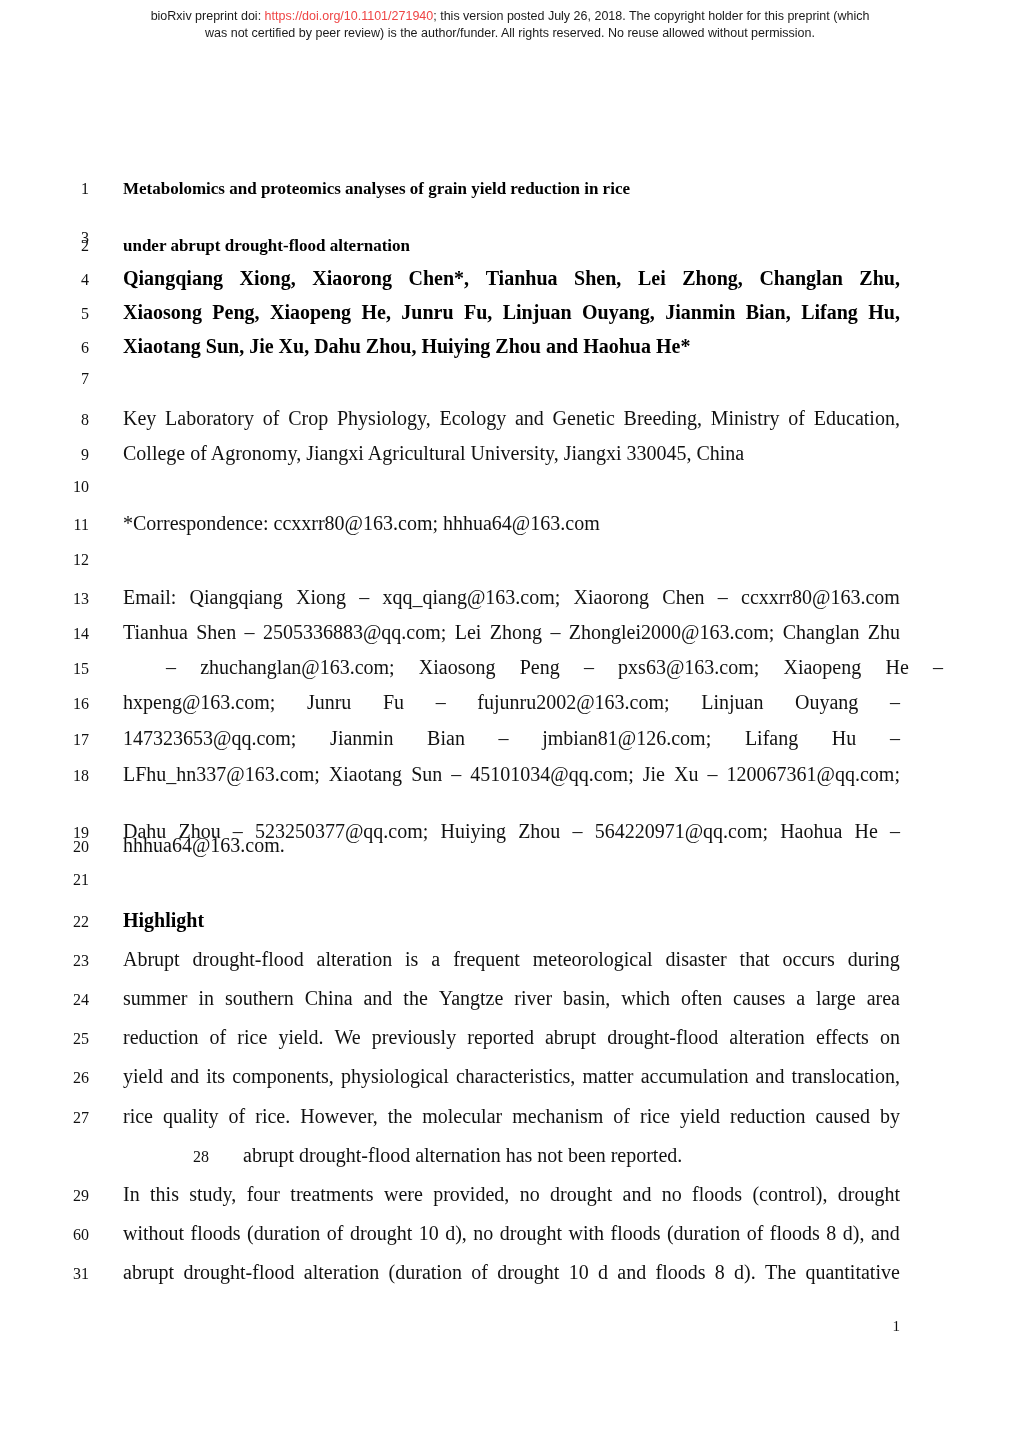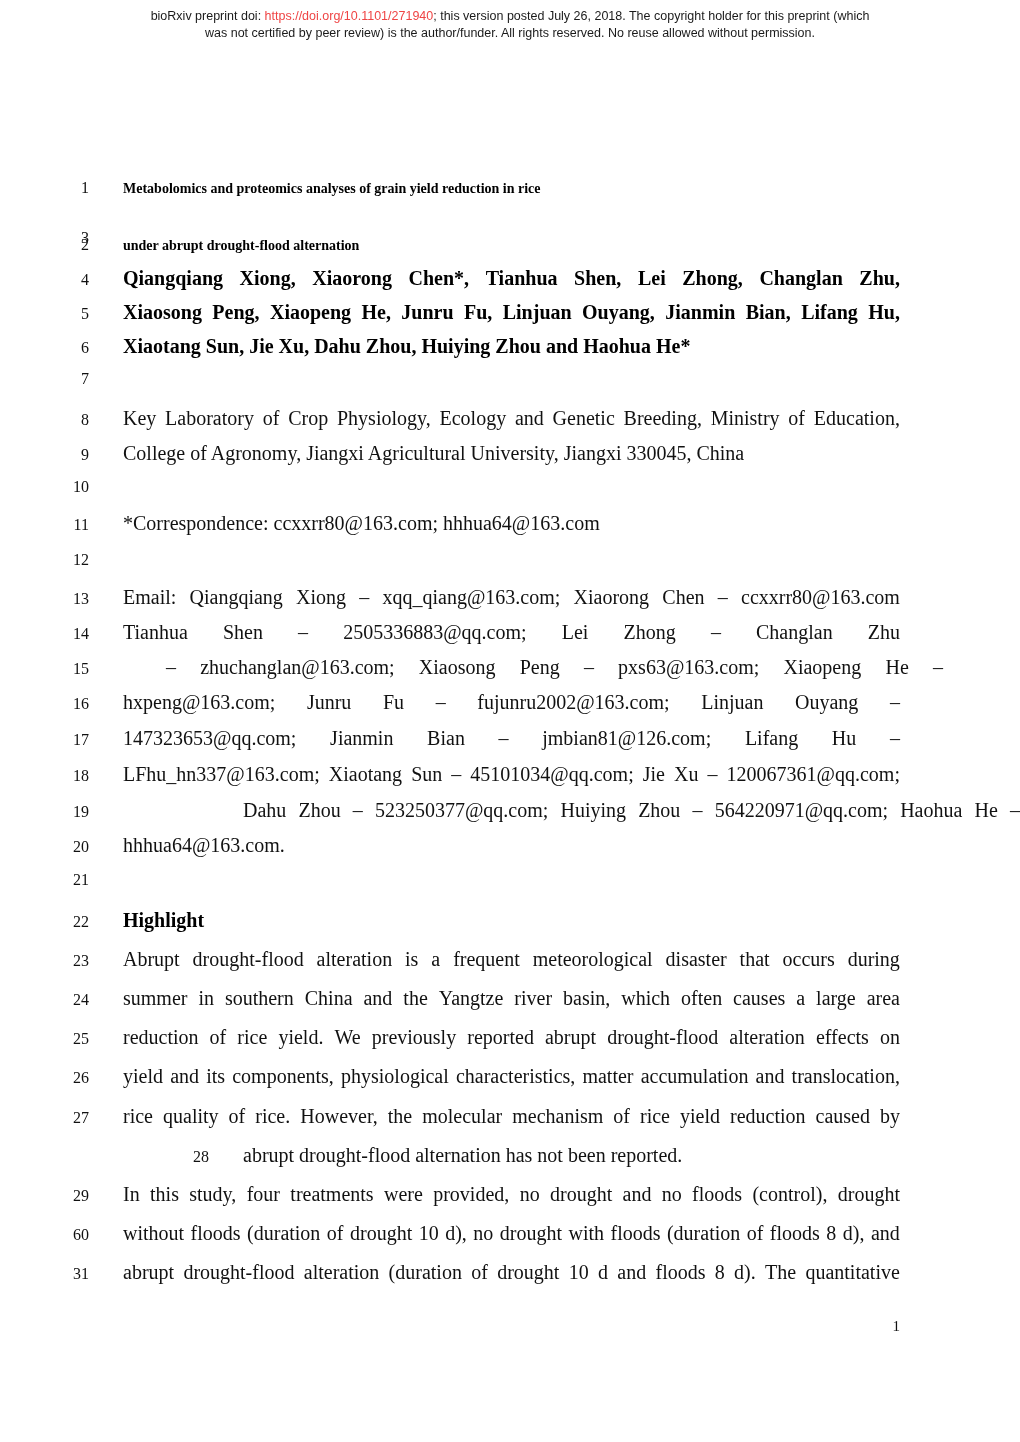--- a/index.html
+++ b/index.html
@@ -30,21 +30,21 @@
   }
   .line-text{
     flex:0 0 777px;width:777px;margin-left:34px;
     font-size:20px;line-height:30px;color:#111111;
     white-space:nowrap;
   }
   .line-text.j{
     display:flex;justify-content:space-between;white-space:normal;
   }
   .line-text.j span{white-space:pre;}
-  .st-title{font-size:14px;font-weight:700;color:#000000;margin-top:40px;}
+  .st-title{font-size:17px;font-weight:700;color:#000000;margin-top:40px;}
   .st-authors{font-weight:700;color:#000000;}
   .st-heading{font-weight:700;color:#000000;}
   .st-blank{visibility:hidden;}
   
   .page-number{
     position:absolute;top:1318px;left:123px;width:777px;
     text-align:right;font-size:15px;color:#111111;
   }
 </style>
 </head>
@@ -158,20 +158,21 @@
     <div class="line-row" style="top: 617px;">
       <span class="line-num">14</span>
       <div class="line-text st-body j">
         <span>Tianhua</span>
         <span>Shen</span>
         <span>–</span>
         <span>2505336883@qq.com;</span>
         <span>Lei</span>
         <span>Zhong</span>
         <span>–</span>
+        <span>Zhonglei2000@163.com;</span>
         <span>Changlan</span>
         <span>Zhu</span>
       </div>
     </div>
     <div class="line-row" style="top: 652px; gap: 43px;">
       <span class="line-num">15</span>
       <div class="line-text st-body j">
         <span>–</span>
         <span>zhuchanglan@163.com;</span>
         <span>Xiaosong</span>
@@ -216,21 +217,21 @@
         <span>Xiaotang</span>
         <span>Sun</span>
         <span>–</span>
         <span>45101034@qq.com;</span>
         <span>Jie</span>
         <span>Xu</span>
         <span>–</span>
         <span>120067361@qq.com;</span>
       </div>
     </div>
-    <div class="line-row" style="top: 795px; justify-content: space-between;">
+    <div class="line-row" style="top: 816px;">
       <span class="line-num">19</span>
       <div class="line-text st-body j">
         <span>Dahu</span>
         <span>Zhou</span>
         <span>–</span>
         <span>523250377@qq.com;</span>
         <span>Huiying</span>
         <span>Zhou</span>
         <span>–</span>
         <span>564220971@qq.com;</span>

